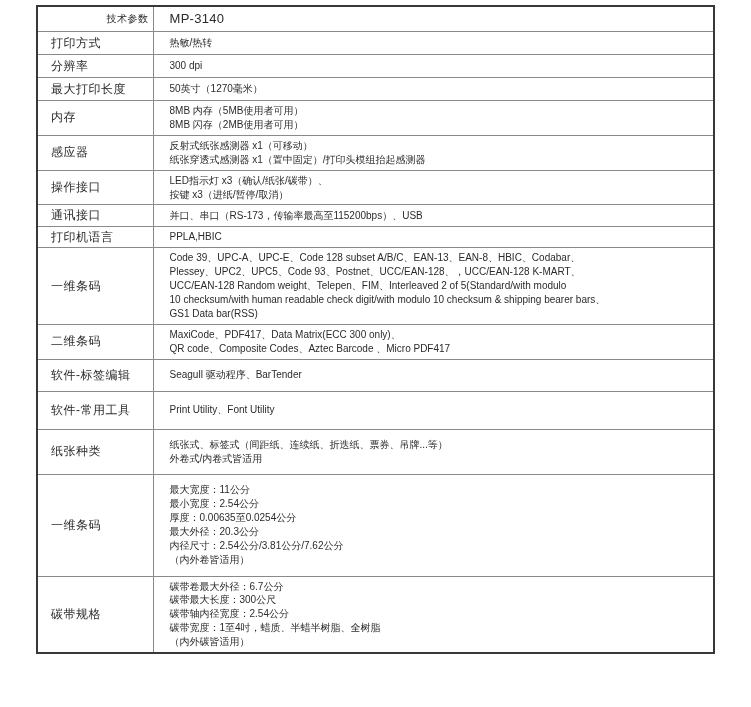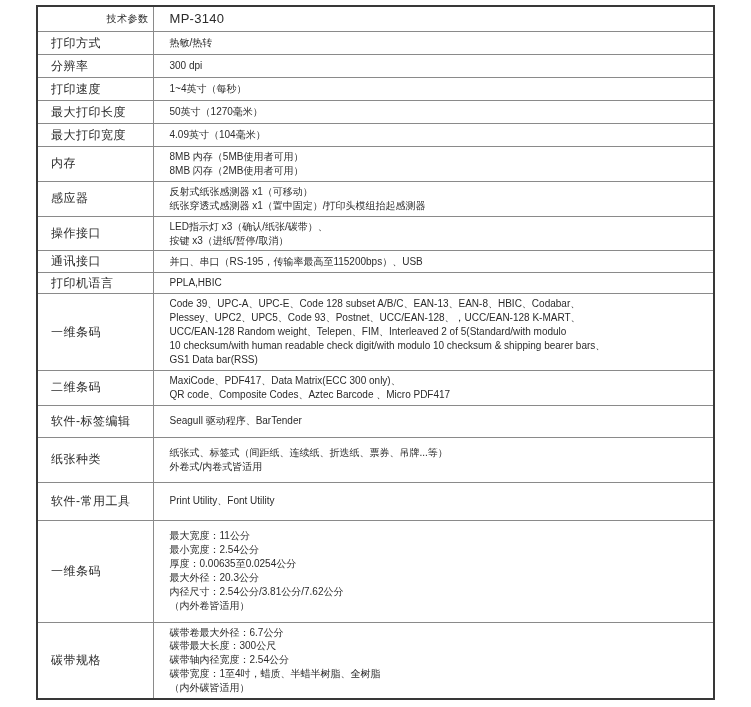--- a/index.html
+++ b/index.html
@@ -56,49 +56,41 @@
     </tr>
     <tr style="height:23px">
       <td class="label">打印方式</td>
       <td class="value">热敏/热转</td>
     </tr>
     <tr style="height:23px">
       <td class="label">分辨率</td>
       <td class="value">300 dpi</td>
     </tr>
     <tr style="height:23px">
-      <td class="label">打印速度</td>
-      <td class="value">1~4英寸（每秒）</td>
-    </tr>
-    <tr style="height:23px">
       <td class="label">最大打印长度</td>
       <td class="value">50英寸（1270毫米）</td>
-    </tr>
-    <tr style="height:23px">
-      <td class="label">最大打印宽度</td>
-      <td class="value">4.09英寸（104毫米）</td>
     </tr>
     <tr style="height:33px">
       <td class="label">内存</td>
       <td class="value">8MB  内存（5MB使用者可用）
 8MB  闪存（2MB使用者可用）</td>
     </tr>
     <tr style="height:33px">
       <td class="label">感应器</td>
       <td class="value">反射式纸张感测器  x1（可移动）
 纸张穿透式感测器  x1（置中固定）/打印头模组抬起感测器</td>
     </tr>
     <tr style="height:30px">
       <td class="label">操作接口</td>
       <td class="value">LED指示灯 x3（确认/纸张/碳带）、
 按键  x3（进纸/暂停/取消）</td>
     </tr>
     <tr style="height:22px">
       <td class="label">通讯接口</td>
-      <td class="value">并口、串口（RS-195，传输率最高至115200bps）、USB</td>
+      <td class="value">并口、串口（RS-173，传输率最高至115200bps）、USB</td>
     </tr>
     <tr style="height:19px">
       <td class="label">打印机语言</td>
       <td class="value">PPLA,HBIC</td>
     </tr>
     <tr style="height:73px">
       <td class="label">一维条码</td>
       <td class="value">Code 39、UPC-A、UPC-E、Code 128 subset A/B/C、EAN-13、EAN-8、HBIC、Codabar、
 Plessey、UPC2、UPC5、Code 93、Postnet、UCC/EAN-128、，UCC/EAN-128 K-MART、
 UCC/EAN-128 Random weight、Telepen、FIM、Interleaved 2 of 5(Standard/with modulo
@@ -107,28 +99,28 @@
     </tr>
     <tr style="height:34px">
       <td class="label">二维条码</td>
       <td class="value">MaxiCode、PDF417、Data Matrix(ECC 300 only)、
 QR code、Composite Codes、Aztec Barcode 、Micro PDF417</td>
     </tr>
     <tr style="height:32px">
       <td class="label">软件-标签编辑</td>
       <td class="value">Seagull 驱动程序、BarTender</td>
     </tr>
+    <tr style="height:38px">
+      <td class="label">软件-常用工具</td>
+      <td class="value">Print Utility、Font Utility</td>
+    </tr>
     <tr style="height:45px">
       <td class="label">纸张种类</td>
       <td class="value">纸张式、标签式（间距纸、连续纸、折迭纸、票券、吊牌...等）
 外卷式/内卷式皆适用</td>
-    </tr>
-    <tr style="height:38px">
-      <td class="label">软件-常用工具</td>
-      <td class="value">Print Utility、Font Utility</td>
     </tr>
     <tr style="height:102px">
       <td class="label">一维条码</td>
       <td class="value">最大宽度：11公分
 最小宽度：2.54公分
 厚度：0.00635至0.0254公分
 最大外径：20.3公分
 内径尺寸：2.54公分/3.81公分/7.62公分
 （内外卷皆适用）</td>
     </tr>

